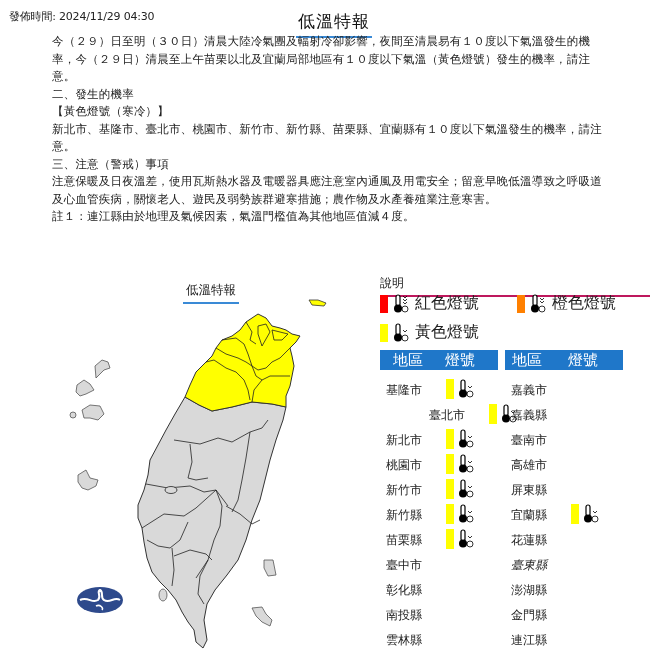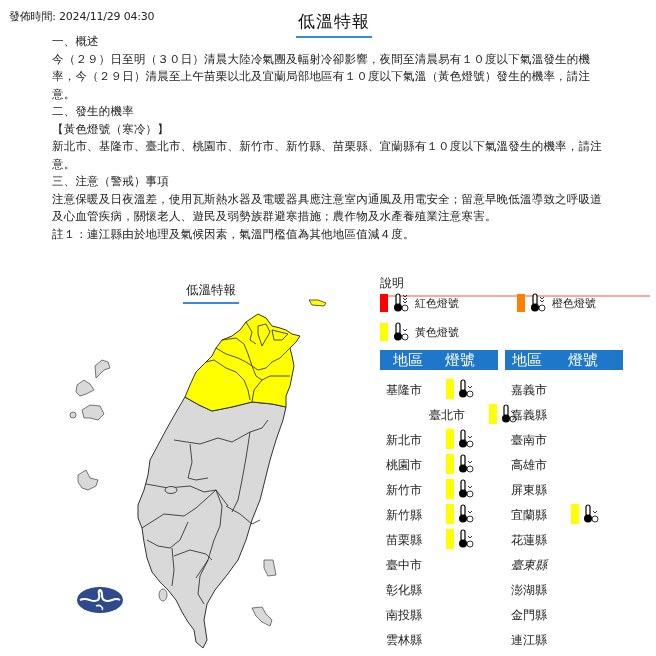--- a/index.html
+++ b/index.html
@@ -10,41 +10,40 @@
   .doc-title { position: absolute; left: 296px; top: 10px; font-size: 17px; color: #111; padding: 0 2px 3px 2px; border-bottom: 2px solid #3a8ad6; letter-spacing: 1px; }
 
   .body-text { position: absolute; left: 52px; top: 33px; width: 560px; font-size: 11.5px; line-height: 17.5px; color: #222; letter-spacing: 0.2px; }
   .body-text p { margin: 0; }
 
   
   .map-title { position: absolute; left: 183px; top: 282px; font-size: 12.5px; color: #222; padding: 0 3px 3px 3px; border-bottom: 2px solid #3a8ad6; }
   .map { position: absolute; left: 40px; top: 290px; width: 300px; height: 366px; }
 
   
-  .legend-title { position: absolute; left: 380px; top: 275px; width: 270px; font-size: 12px; color: #222; padding-bottom: 3px; border-bottom: 2px solid #fca5a5; }
-  .legend-item { position: absolute; display: flex; align-items: center; font-size: 11px; color: #222; }
+  .legend-title { position: absolute; left: 380px; top: 275px; width: 270px; font-size: 12px; color: #222; padding-bottom: 3px; border-bottom: 2px solid #be185d; }
+  .legend-item { position: absolute; display: flex; align-items: center; font-size: 16px; color: #222; }
   .swatch { width: 8px; height: 18px; display: inline-block; margin-right: 4px; }
   .thermo { width: 18px; height: 20px; display: inline-block; margin-right: 5px; }
 
   .table-head { position: absolute; top: 350px; height: 20px; background: #1f77c9; color: #fff; font-size: 15px; display: flex; align-items: center; }
   .table-head span { position: absolute; }
 
   .region-row { position: absolute; height: 25px; display: flex; align-items: center; font-size: 12px; color: #222; }
   .region-name { position: absolute; left: 0; top: 5px; }
   .region-signal { position: absolute; top: 2px; display: flex; align-items: center; }
   .region-signal .swatch { height: 20px; width: 8px; margin-right: 3px; }
 </style>
 </head>
 <body>
 
 <div class="issue-time">發佈時間: 2024/11/29 04:30</div>
 <div class="doc-title">低溫特報</div>
 
 <div class="body-text">
-  <p>一、概述</p>
   <p>今（２９）日至明（３０日）清晨大陸冷氣團及輻射冷卻影響，夜間至清晨易有１０度以下氣溫發生的機率，今（２９日）清晨至上午苗栗以北及宜蘭局部地區有１０度以下氣溫（黃色燈號）發生的機率，請注意。</p>
   <p>二、發生的機率</p>
   <p>【黃色燈號（寒冷）】</p>
   <p>新北市、基隆市、臺北市、桃園市、新竹市、新竹縣、苗栗縣、宜蘭縣有１０度以下氣溫發生的機率，請注意。</p>
   <p>三、注意（警戒）事項</p>
   <p>注意保暖及日夜溫差，使用瓦斯熱水器及電暖器具應注意室內通風及用電安全；留意早晚低溫導致之呼吸道及心血管疾病，關懷老人、遊民及弱勢族群避寒措施；農作物及水產養殖業注意寒害。</p>
   <p>註１：連江縣由於地理及氣候因素，氣溫門檻值為其他地區值減４度。</p>
 </div>
 
 <div class="map-title">低溫特報</div>

